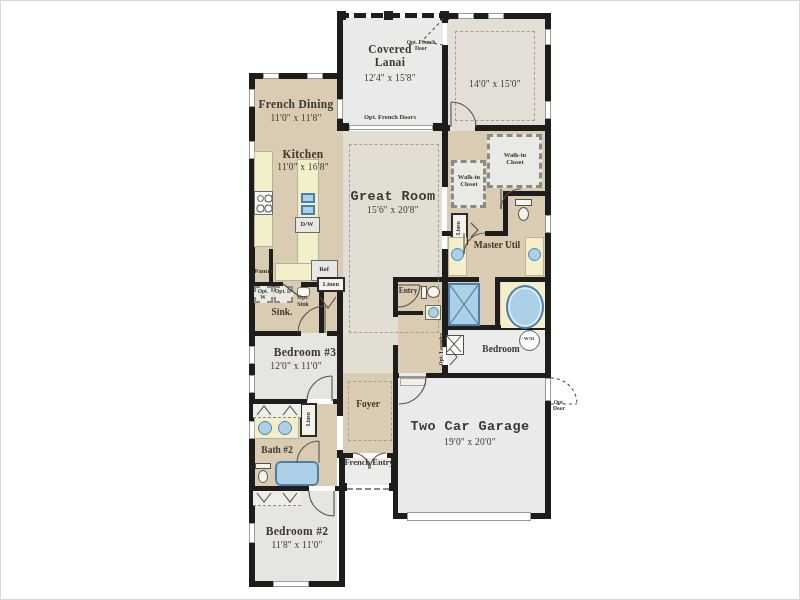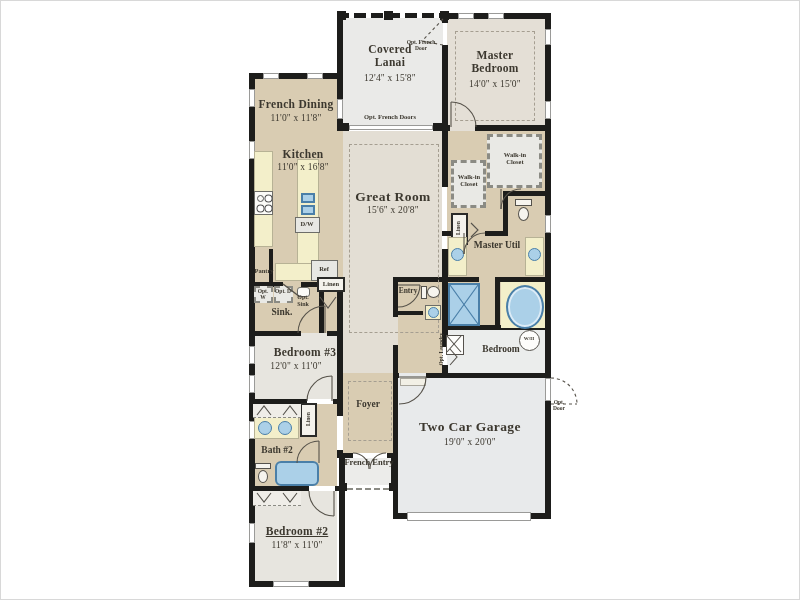--- a/index.html
+++ b/index.html
@@ -13,21 +13,21 @@
   .dashrect{position:absolute;border:1px dashed #a59e91;}
   .cnt{position:absolute;background:#f3efca;border:1px solid #b7b295;box-sizing:border-box;}
   .appl{position:absolute;background:#e7e7e3;border:1px solid #6d6d68;box-sizing:border-box;}
   .fix{position:absolute;background:#abd0e8;border:2px solid #4a7fa8;box-sizing:border-box;}
   .closet{position:absolute;background:#e9e9e5;border:3px dashed #8b8b84;box-sizing:border-box;}
   .linenbox{position:absolute;background:#f4f2ec;border:2px solid #2a2a28;box-sizing:border-box;}
   .post{position:absolute;background:#1d1d1b;}
   .lbl{position:absolute;text-align:center;transform:translateX(-50%);line-height:1.15;}
   .nw{white-space:nowrap;}
   .rname{font-weight:bold;font-size:11.5px;letter-spacing:.3px;}
-  .rname-lg{font-weight:bold;font-size:13.5px;letter-spacing:.4px;}
+  .rname-lg{font-weight:bold;font-size:13.5px;letter-spacing:.4px;font-family:Liberation Mono, monospace;}
   .rdim{font-size:9.5px;letter-spacing:.2px;}
   .mid{font-weight:bold;font-size:9.5px;}
   .sm{font-size:6.5px;font-weight:bold;}
   .xs{font-size:5.5px;font-weight:bold;}
   .vert{transform:rotate(-90deg);transform-origin:center center;white-space:nowrap;}
   .sink{position:absolute;background:#abd0e8;border:1.5px solid #4a7fa8;border-radius:50%;box-sizing:border-box;}
   .toil-tank{position:absolute;background:#f6f4ee;border:1.2px solid #55524c;box-sizing:border-box;}
   .toil-bowl{position:absolute;background:#f6f4ee;border:1.2px solid #55524c;border-radius:50%;box-sizing:border-box;}
   svg.ovl{position:absolute;left:0;top:0;pointer-events:none;}
 </style>
@@ -271,21 +271,20 @@
 
   <div class="lbl nw rname" style="left:302px;top:147px;">Kitchen</div>
   <div class="lbl nw rdim" style="left:302px;top:161px;">11'0" x 16'8"</div>
 
   <div class="lbl rname" style="left:389px;top:42px;width:66px;">Covered Lanai</div>
   <div class="lbl nw rdim" style="left:389px;top:72px;">12'4" x 15'8"</div>
 
   <div class="lbl nw sm" style="left:389px;top:112px;">Opt. French Doors</div>
   <div class="lbl xs" style="left:420px;top:38px;width:30px;">Opt. French Door</div>
 
-  <div class="lbl rname" style="left:494px;top:48px;width:74px;">Master Bedroom</div>
   <div class="lbl nw rdim" style="left:494px;top:78px;">14'0" x 15'0"</div>
 
   <div class="lbl nw rname-lg" style="left:392px;top:188px;">Great Room</div>
   <div class="lbl nw rdim" style="left:392px;top:204px;">15'6" x 20'8"</div>
 
   <div class="lbl sm" style="left:514px;top:150px;width:40px;">Walk-in Closet</div>
   <div class="lbl sm" style="left:468px;top:172px;width:40px;">Walk-in Closet</div>
 
   <div class="lbl xs vert" style="left:450px;top:224px;">Linen</div>
 
@@ -313,16 +312,16 @@
   <div class="lbl nw sm" style="left:323px;top:264px;">Ref</div>
   <div class="lbl nw sm" style="left:306px;top:219px;">D/W</div>
   <div class="lbl nw sm" style="left:330px;top:279px;">Linen</div>
 
   <div class="lbl nw rname" style="left:304px;top:345px;">Bedroom #3</div>
   <div class="lbl nw rdim" style="left:295px;top:360px;">12'0" x 11'0"</div>
 
   <div class="lbl nw mid" style="left:276px;top:444px;">Bath #2</div>
   <div class="lbl xs vert" style="left:300px;top:415px;">Linen</div>
 
-  <div class="lbl nw rname" style="left:296px;top:524px;text-decoration:underline;">Bedroom #2</div>
+  <div class="lbl nw rname" style="left:296px;top:524px;">Bedroom #2</div>
   <div class="lbl nw rdim" style="left:296px;top:539px;">11'8" x 11'0"</div>
 
 </div>
 
 </body></html>

